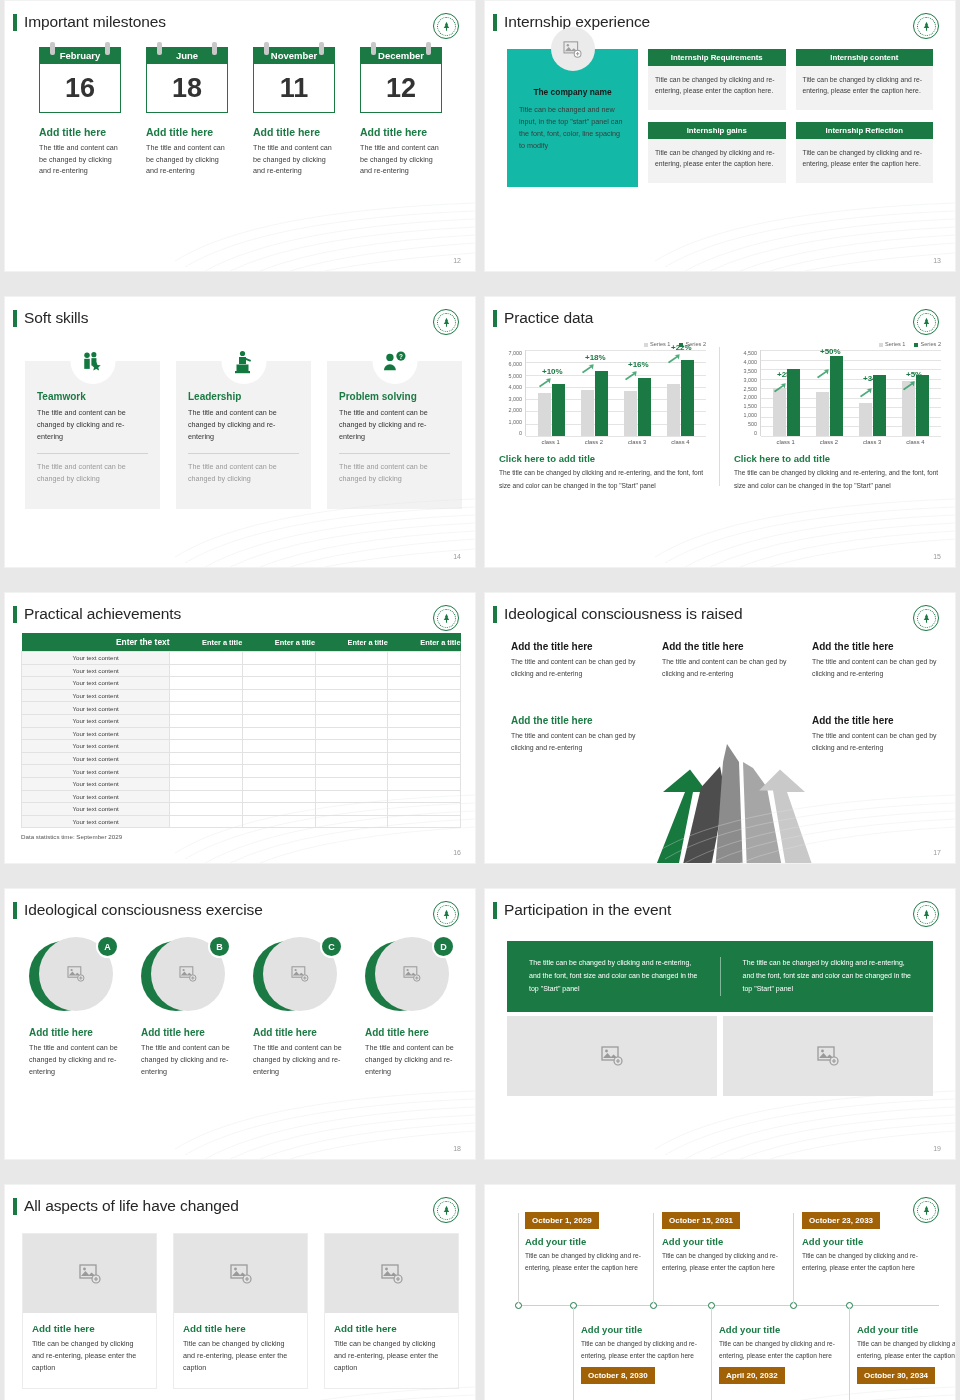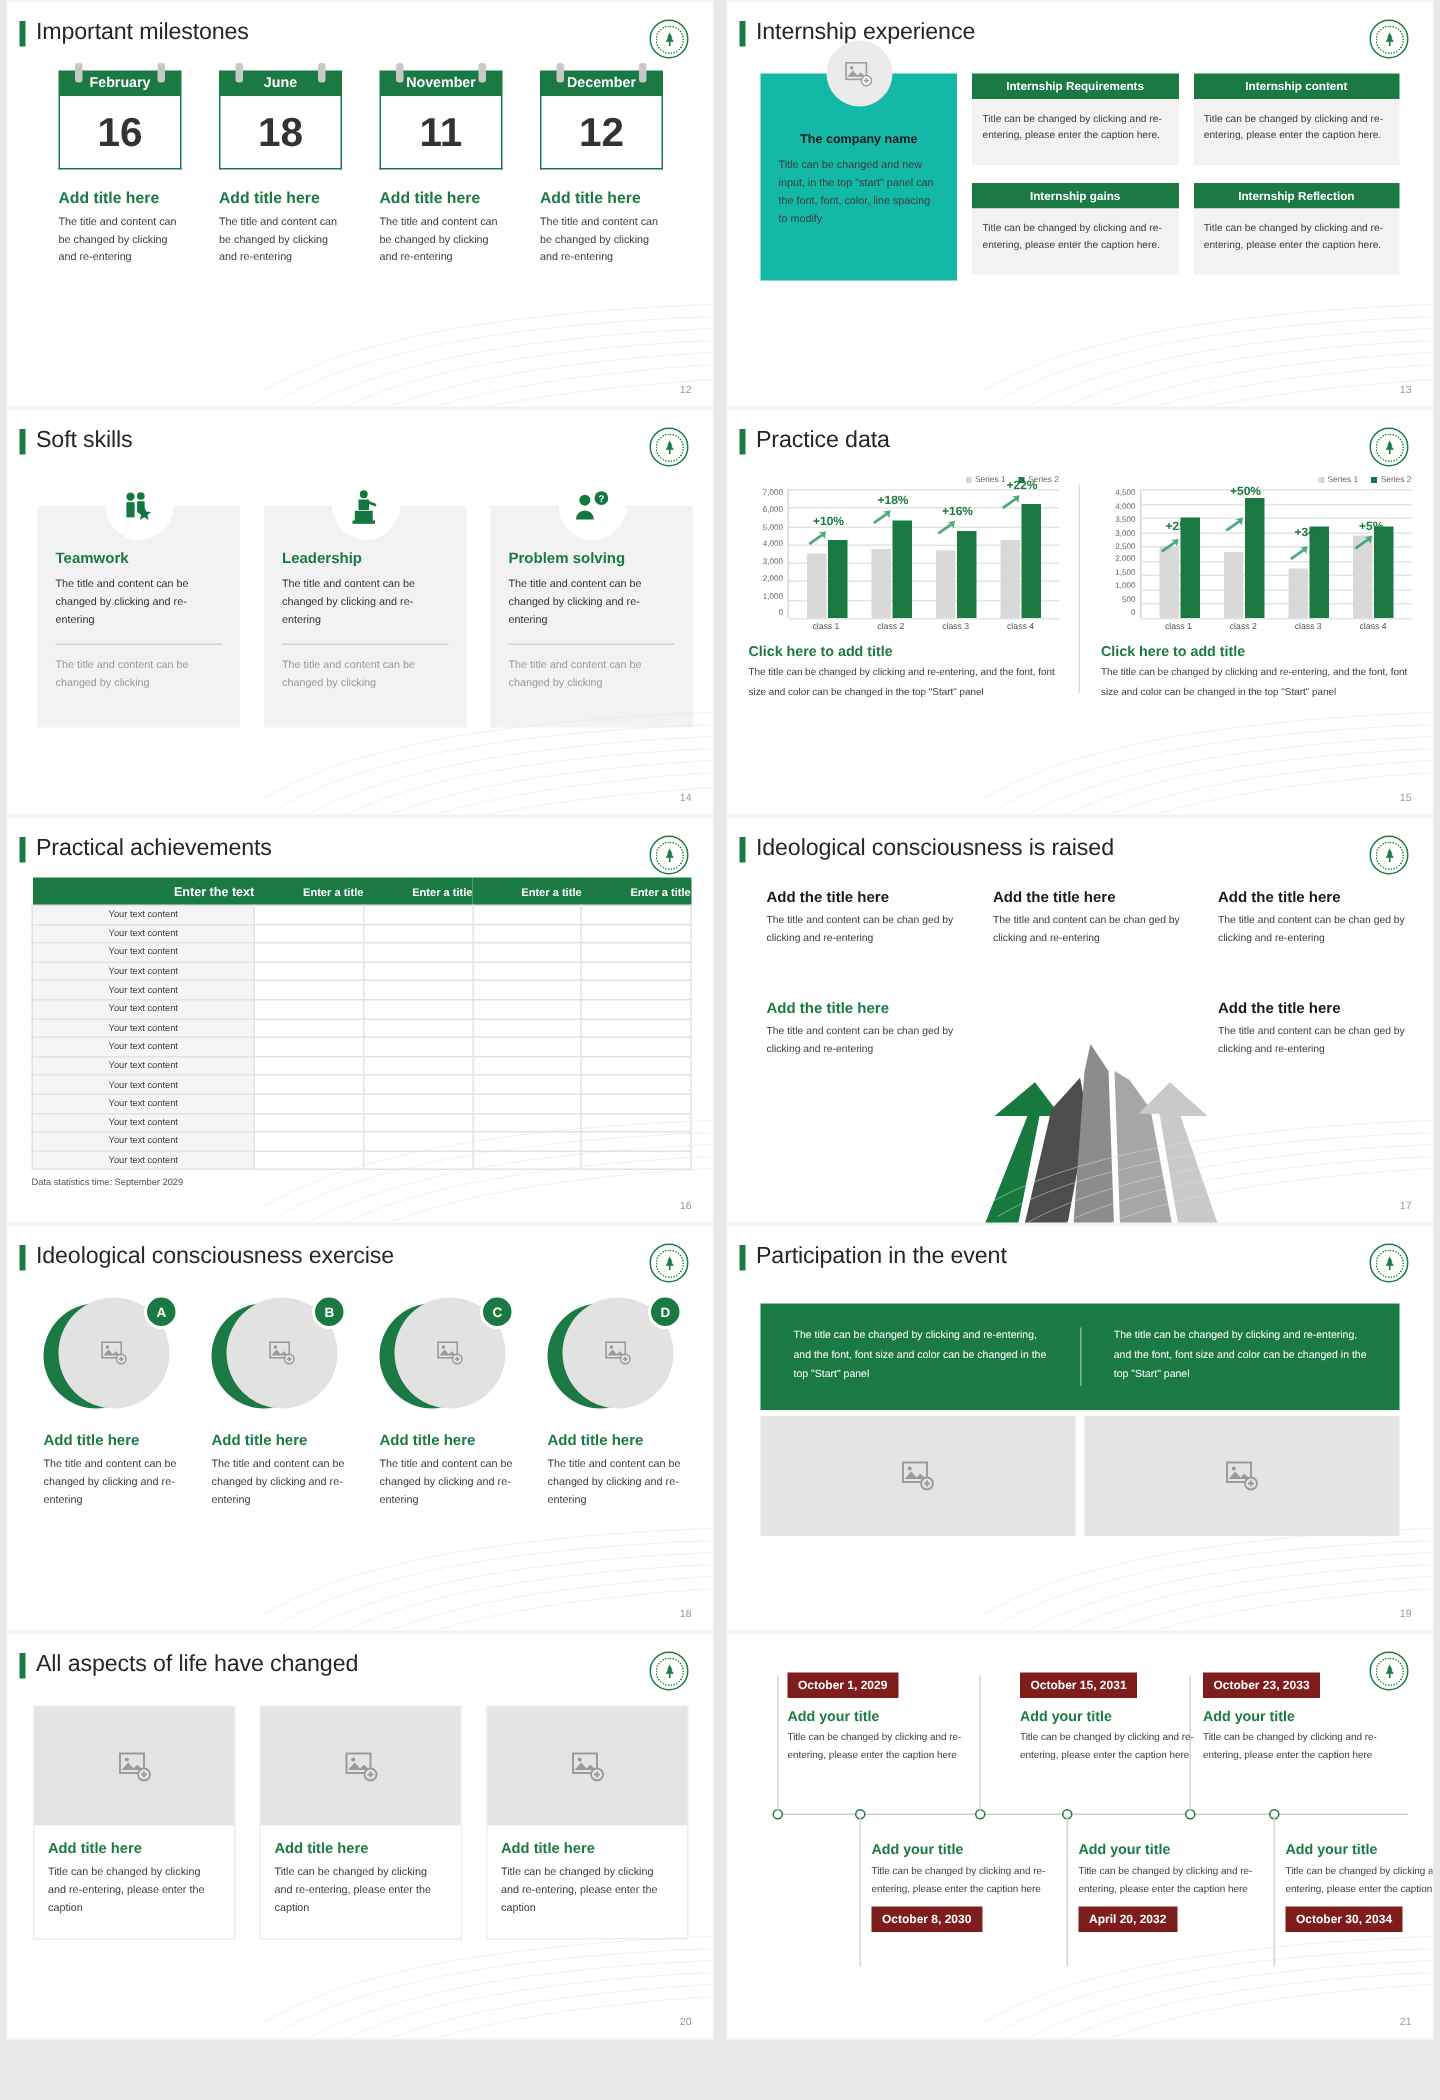--- a/index.html
+++ b/index.html
@@ -6,21 +6,21 @@
   body {
     width: 960px; height: 1400px;
     background: #e8e8e8;
     font-family: "Liberation Sans", sans-serif;
     overflow: hidden;
   }
   .grid {
     display: grid;
     grid-template-columns: 472px 472px;
     grid-template-rows: repeat(5, 272px);
-    gap: 0 8px;
+    gap: 24px 8px;
     padding: 0px 4px;
     width: 960px; height: 1400px;
     align-content: start;
   }
   .slide {
     position: relative;
     background: #ffffff;
     overflow: hidden;
     border: 1px solid #f2f2f2;
   }
@@ -195,21 +195,21 @@
   .life-title { color: #1b7a44; font-weight: bold; font-size: 9.8px; }
   .life-desc { font-size: 7.2px; color: #3c3c3c; line-height: 1.7; margin-top: 4px; }
 
   
   .tl { position: relative; height: 215px; margin: 10px 12px 0 22px; }
   .tl-line { position: absolute; left: 8px; right: 4px; top: 110px; height: 1px; background: #cfcfcf; }
   .tl-dot { position: absolute; width: 7px; height: 7px; border-radius: 50%;
             background: #fff; border: 1.3px solid #1b7a44; top: 107px; }
   .tl-tick { position: absolute; width: 1px; background: #d5d5d5; }
   .tl-box { position: absolute; width: 120px; }
-  .tl-date { background: #7f1d1d; color: #fff; font-size: 8px; font-weight: bold;
+  .tl-date { background: #a16207; color: #fff; font-size: 8px; font-weight: bold;
              padding: 4px 7px; display: inline-block; }
   .tl-t { color: #1b7a44; font-weight: bold; font-size: 9.5px; margin-top: 7px; }
   .tl-d { font-size: 6.6px; color: #3c3c3c; line-height: 1.75; margin-top: 3px; }
   .imgico { opacity: .95; }
 </style>
 </head>
 <body>
 
 <div class="grid">
 
@@ -1010,21 +1010,21 @@
       <div class="tl-tick" style="left:204px; top:112px; height:100px;"></div>
       <div class="tl-tick" style="left:286px; top:18px; height:90px;"></div>
       <div class="tl-dot" style="left:339px"></div>
       <div class="tl-tick" style="left:342px; top:112px; height:100px;"></div>
 
       <div class="tl-box" style="left:18px; top:14px;">
         <div class="tl-date">October 1, 2029</div>
         <div class="tl-t">Add your title</div>
         <div class="tl-d">Title can be changed by clicking and re-entering, please enter the caption here</div>
       </div>
-      <div class="tl-box" style="left:173px; top:14px;">
+      <div class="tl-box" style="left:155px; top:14px;">
         <div class="tl-date">October 15, 2031</div>
         <div class="tl-t">Add your title</div>
         <div class="tl-d">Title can be changed by clicking and re-entering, please enter the caption here</div>
       </div>
       <div class="tl-box" style="left:295px; top:14px;">
         <div class="tl-date">October 23, 2033</div>
         <div class="tl-t">Add your title</div>
         <div class="tl-d">Title can be changed by clicking and re-entering, please enter the caption here</div>
       </div>
 

